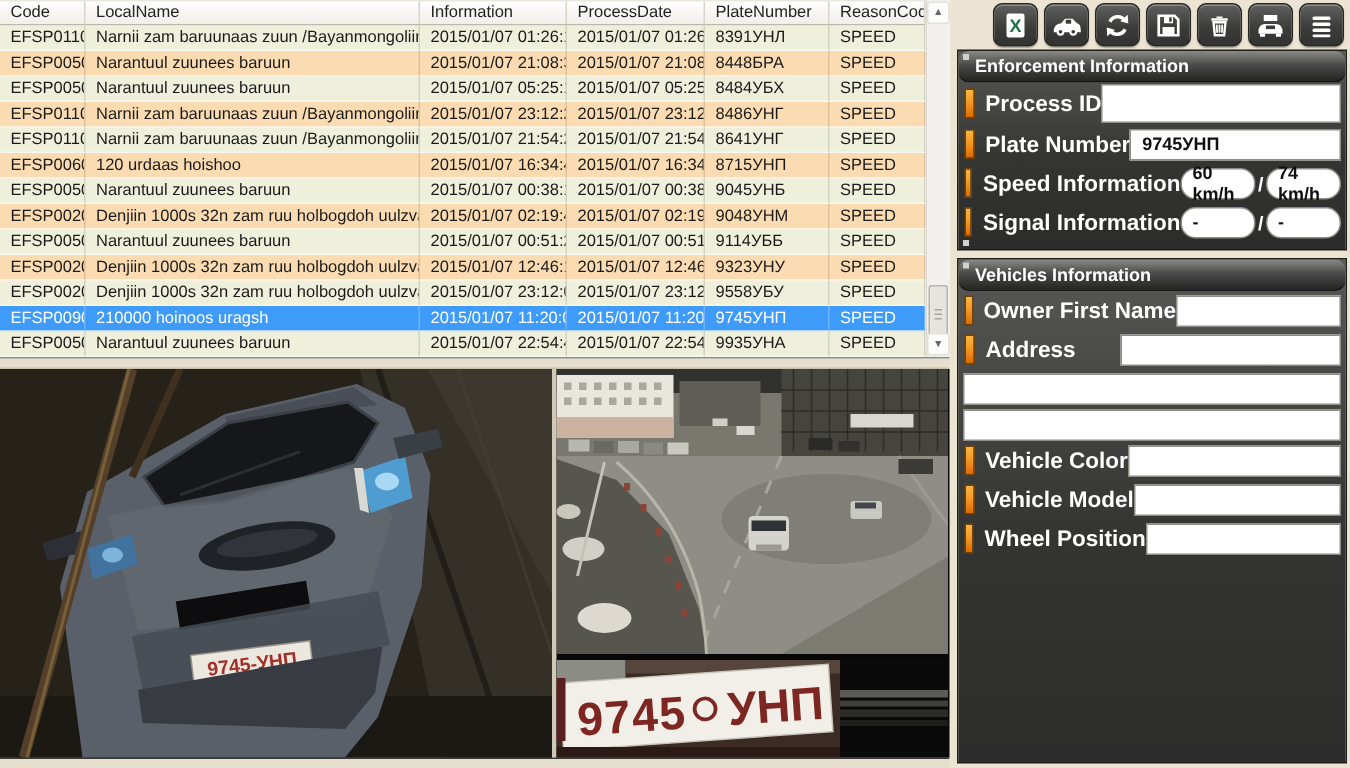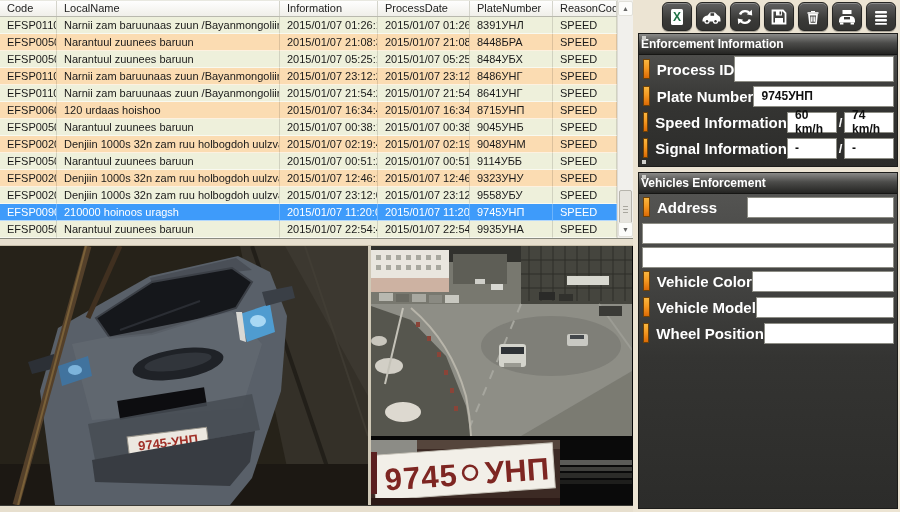--- a/index.html
+++ b/index.html
@@ -57,36 +57,36 @@
   .toolbar { height:33px; display:flex; align-items:flex-start; padding:2px 0 0 29px; gap:4px; }
   .tb-btn { width:30px; height:29px; border-radius:6px; cursor:pointer;
     background:linear-gradient(#606060,#3a3a38 60%,#333331); border:1px solid #262624;
     box-shadow:inset 0 1px 0 rgba(255,255,255,.28), 0 1px 1px rgba(0,0,0,.3);
     display:flex; align-items:center; justify-content:center; }
 
   .panel { position:relative; margin:0 2px 0 5px; border:1px solid #1d1d1b;
     background:linear-gradient(#585856,#343432 55%,#2c2c2a); overflow:hidden; }
   .panel-enf { height:134px; }
   .panel-veh { height:337px; margin-top:5px; }
-  .panel-header { height:21px; line-height:21px; padding-left:2px;
+  .panel-header { height:21px; line-height:21px; padding-left:11px;
     background:linear-gradient(#8a8a88,#4c4c4a 45%,#242422);
-    border-bottom:1px solid #161614; color:#fff; font-weight:bold; font-size:12px; }
+    border-bottom:1px solid #161614; color:#fff; font-weight:bold; font-size:12px;border-radius:7px; }
   .grip { position:absolute; left:3px; width:4px; height:4px; background:#cfcfcb; }
   .grip-top{ top:2px; } .grip-bottom{ bottom:2px; }
 
   .info-row { display:flex; align-items:center; height:26px; padding:0 3px 0 4px; }
   .row-tall { height:28px; }
   .obar { width:7px; height:20px; margin-right:7px; border:1px solid #6e4208;
     background:linear-gradient(#f9b640,#f49a23 45%,#dd6a05); }
   .ilabel { flex:1; color:#fff; font-weight:bold; font-size:15px; white-space:nowrap; }
   .ifield { background:#fff; border:1px solid #8d8d85; height:21px; display:flex;
     align-items:center; padding:0 7px; font-weight:bold; font-size:12px; color:#101010; }
   .f-process { width:166px; height:26px; }
   .f-std { width:147px; }
-  .f-half { width:68px; }
+  .f-half { width:68px;border-radius:10px; }
   .slash { width:11px; text-align:center; color:#fff; font-weight:bold; font-size:13px; }
   .full-box { margin:3px 3px 0 3px; height:21px; background:#fff; border:1px solid #8d8d85; }
 </style>
 </head>
 <body>
 
 <div class="app">
 
   <div class="left-col">
 
@@ -452,22 +452,27 @@
         <span class="ilabel">Signal Information</span>
         <span class="ifield f-half">-</span>
         <span class="slash">/</span>
         <span class="ifield f-half">-</span>
       </div>
       <div class="grip grip-bottom"></div>
     </div>
 
     <div class="panel panel-veh">
       <div class="grip grip-top"></div>
-      <div class="panel-header">Vehicles Enforcement</div>
-
+      <div class="panel-header">Vehicles Information</div>
+
+      <div class="info-row">
+        <span class="obar"></span>
+        <span class="ilabel">Owner First Name</span>
+        <span class="ifield f-std"></span>
+      </div>
       <div class="info-row">
         <span class="obar"></span>
         <span class="ilabel">Address</span>
         <span class="ifield f-std"></span>
       </div>
 
       <div class="full-box"></div>
       <div class="full-box"></div>
 
       <div class="info-row">

